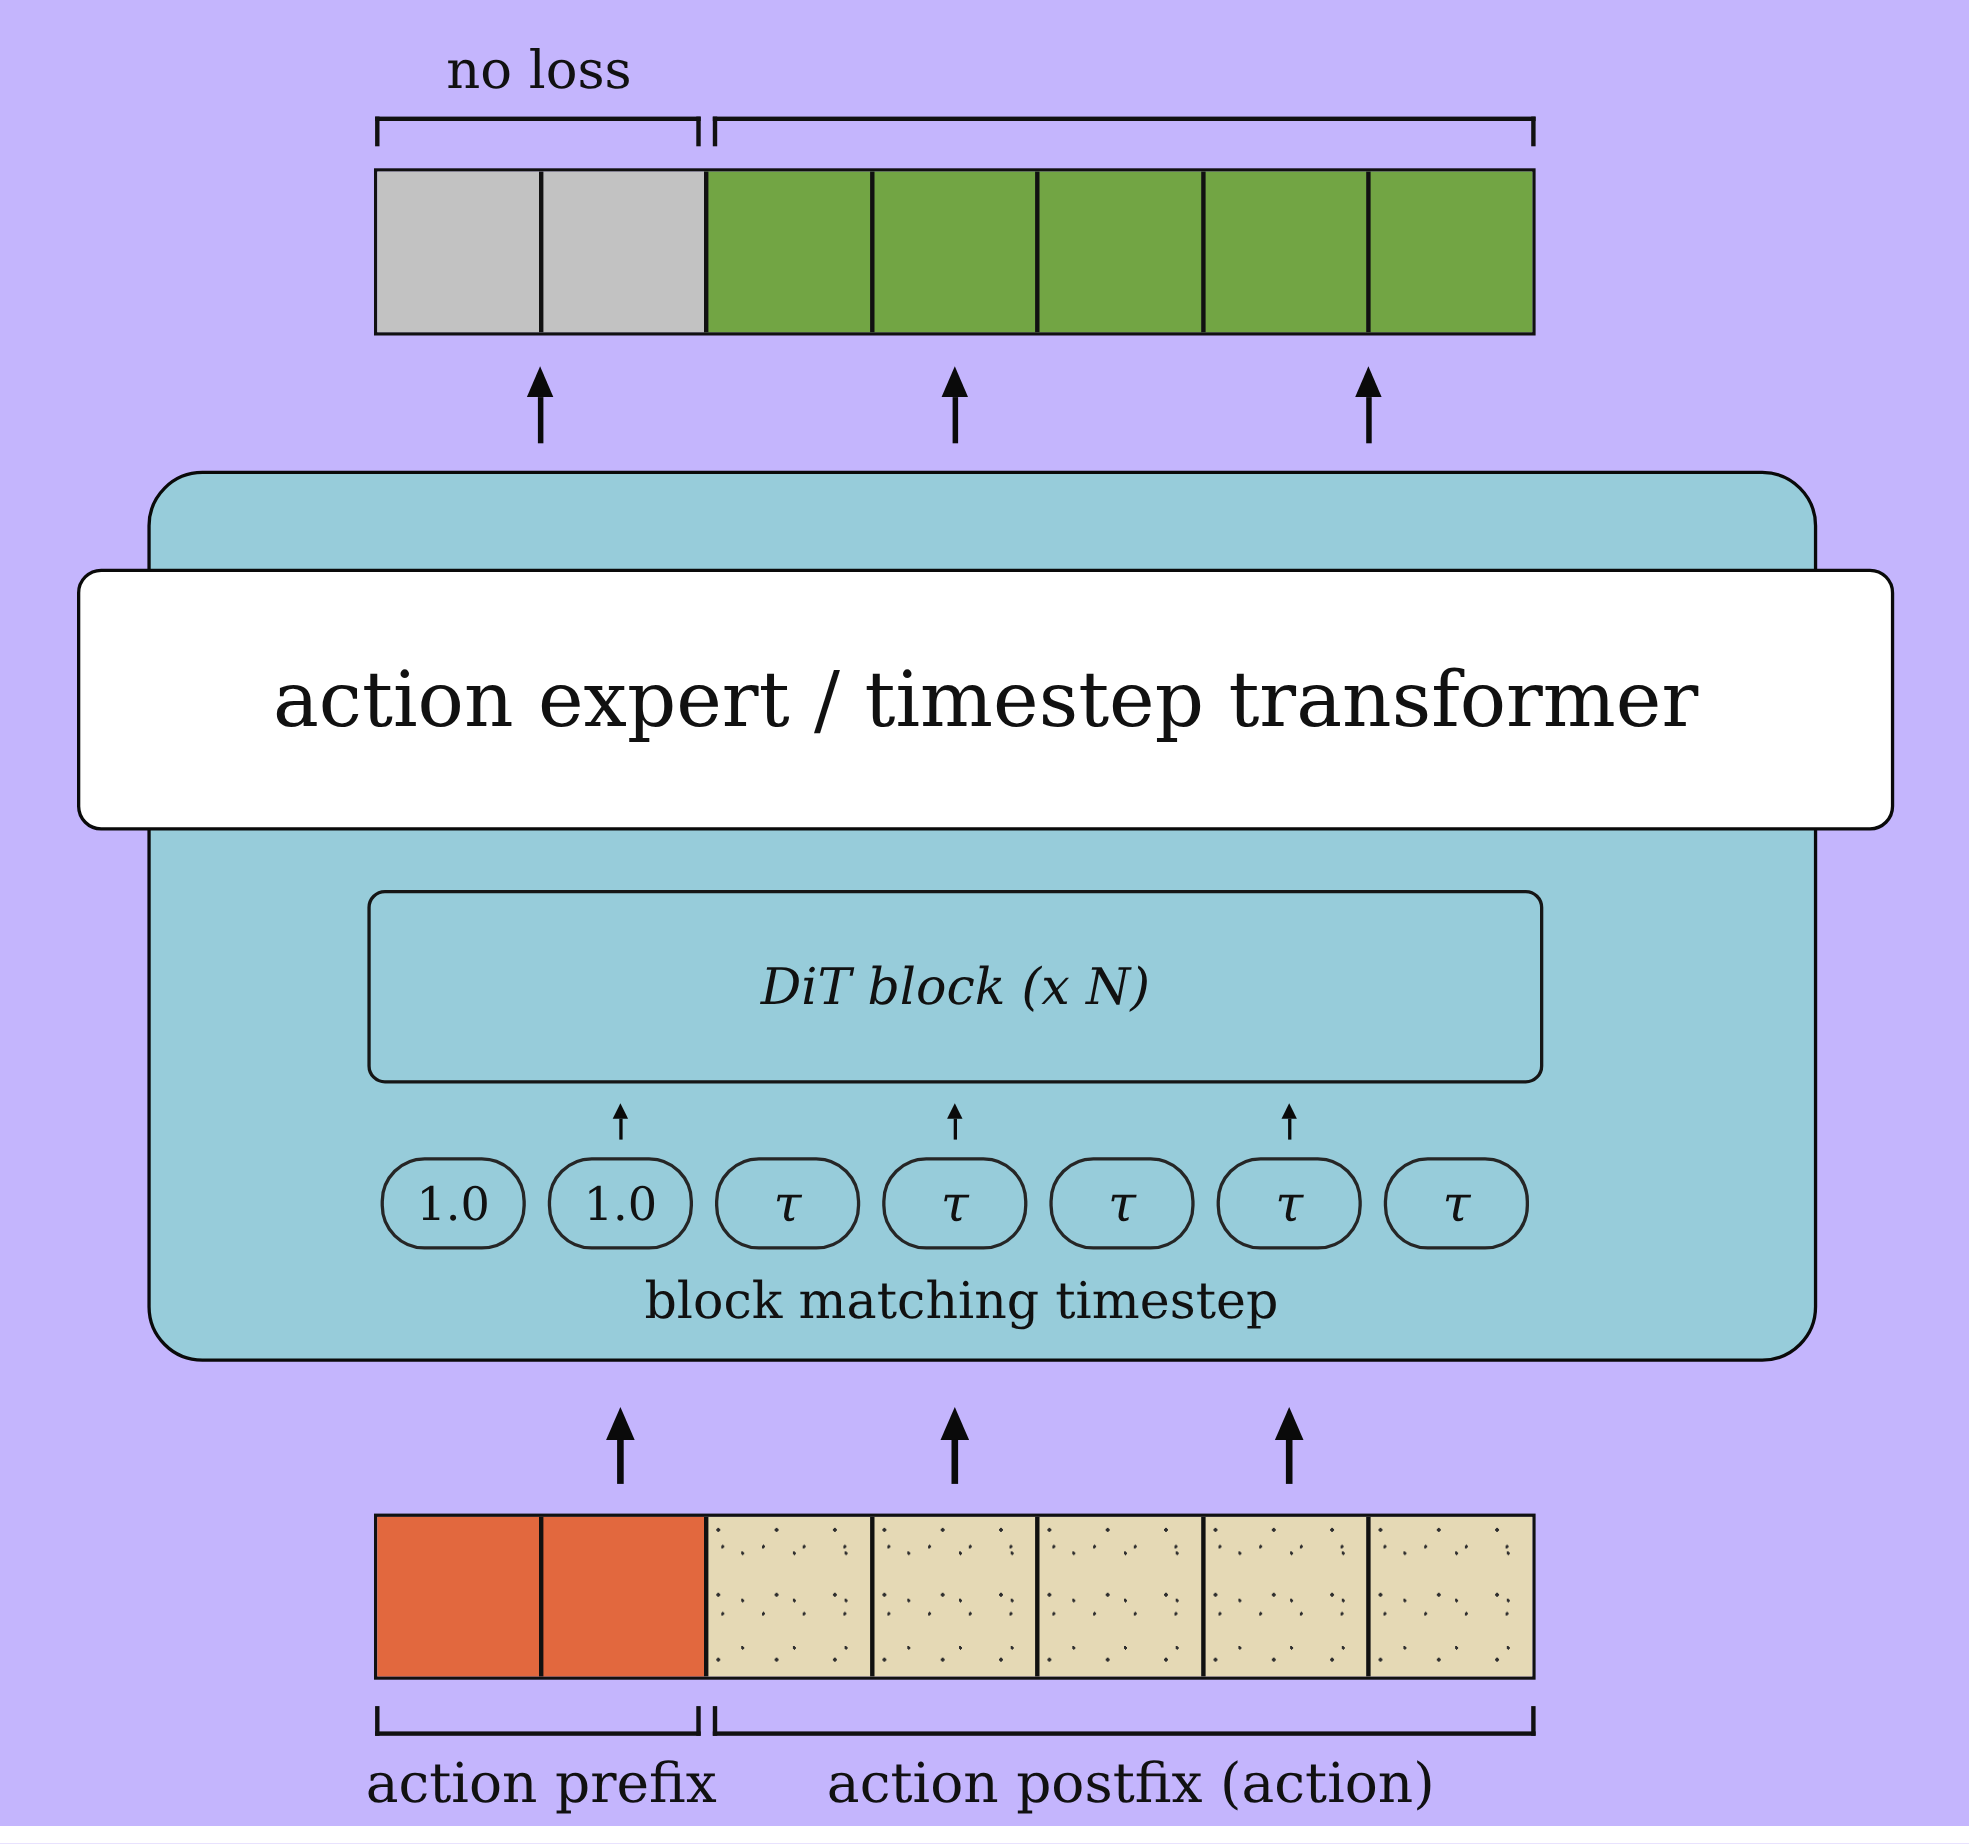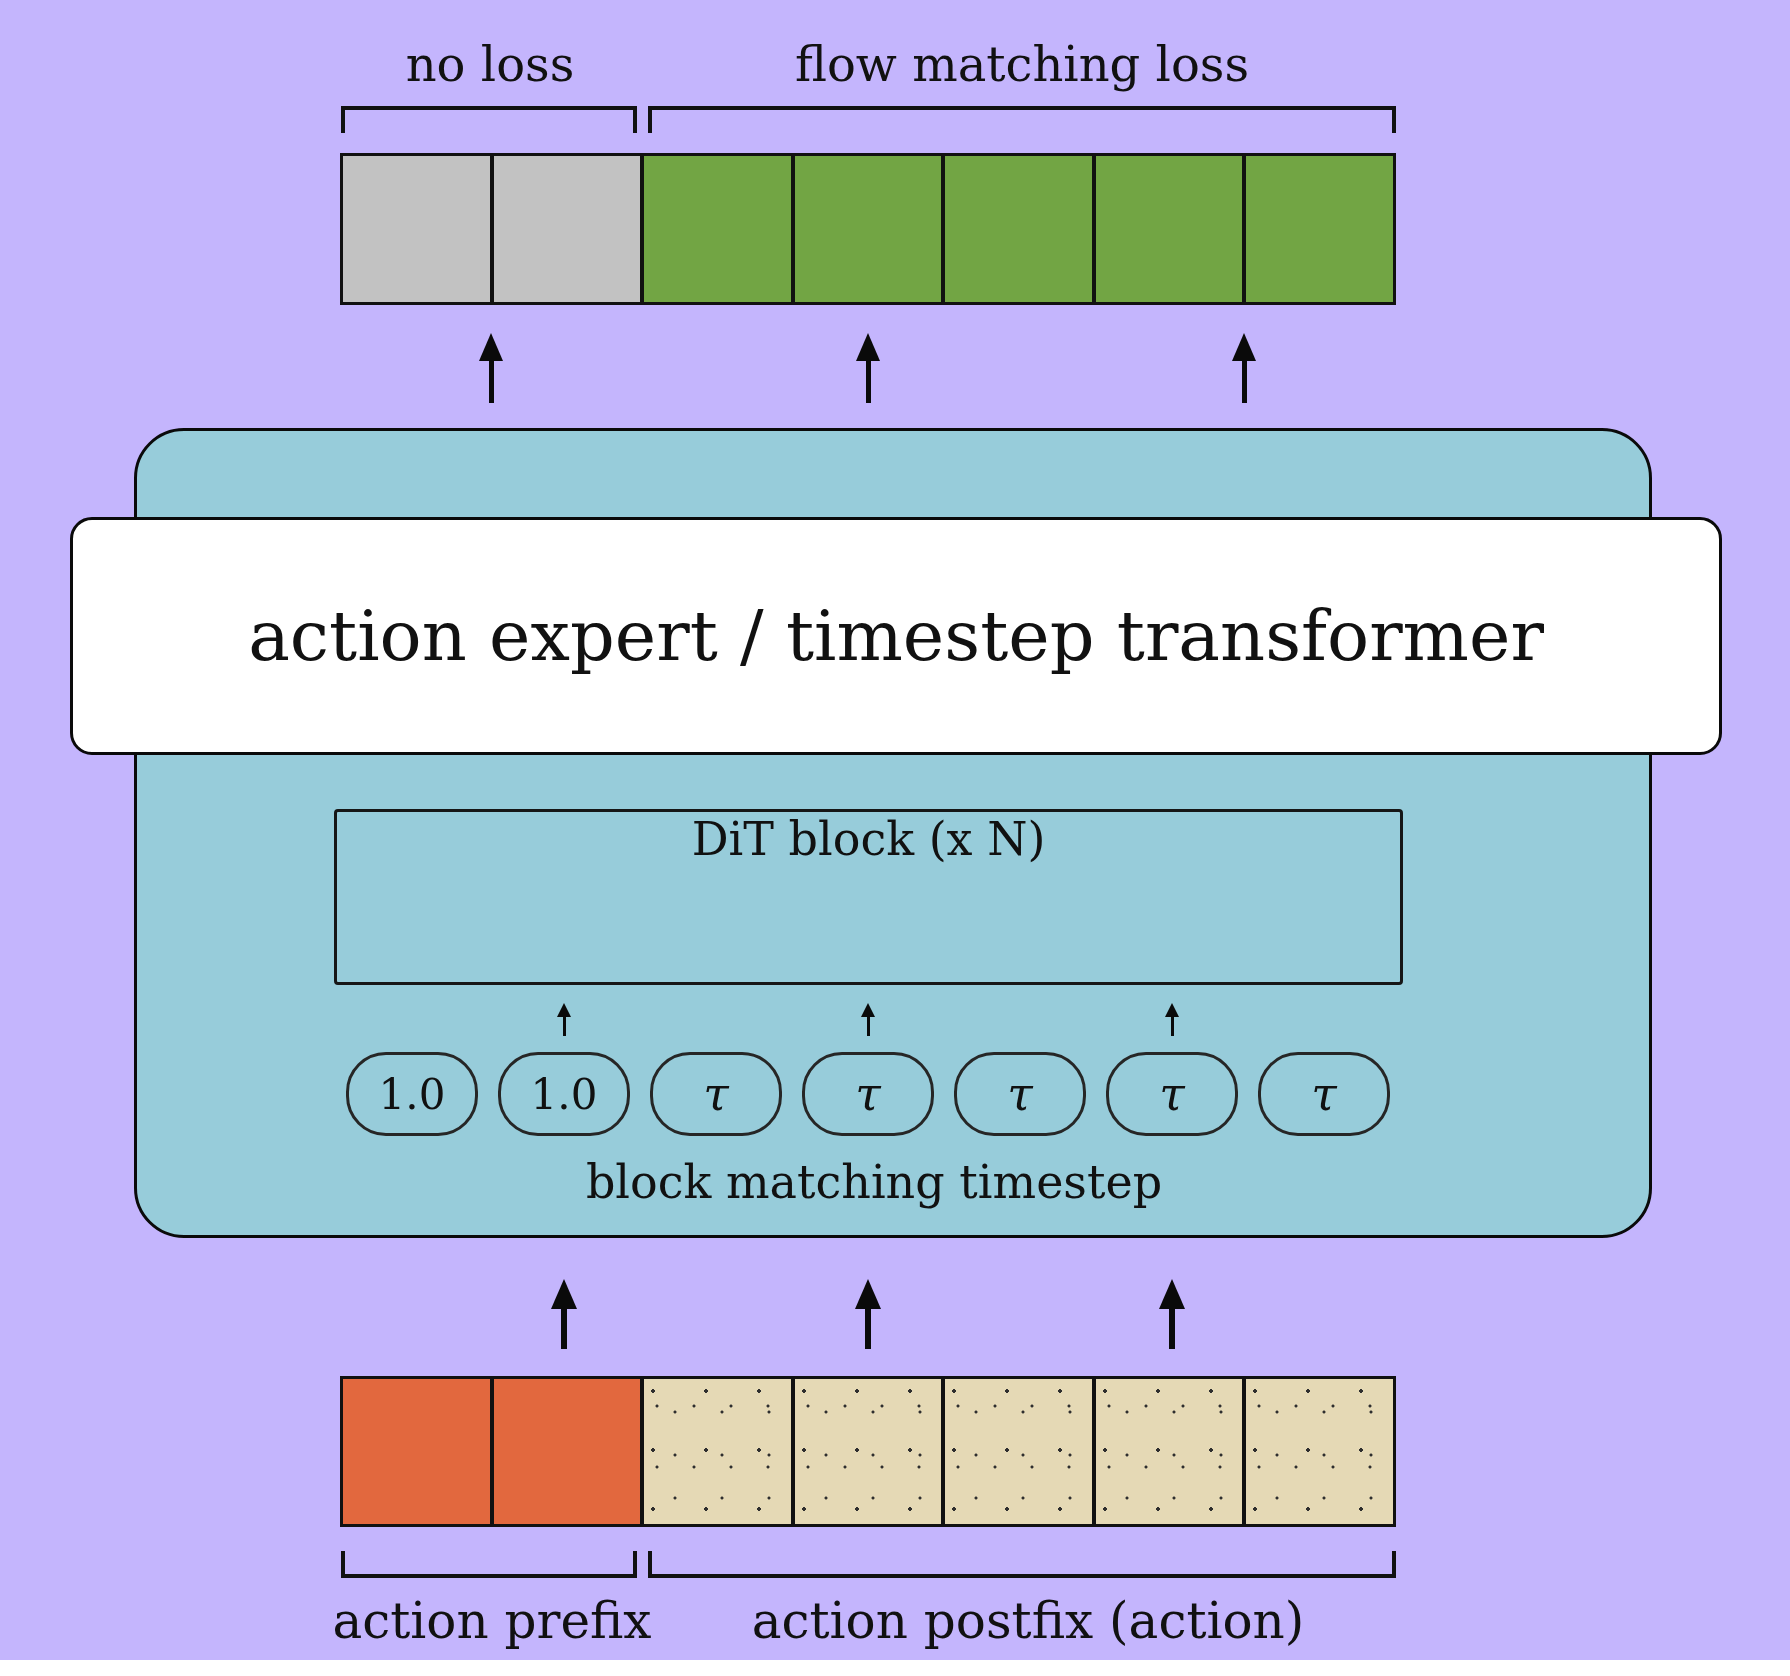--- a/index.html
+++ b/index.html
@@ -100,25 +100,27 @@
     justify-content: center;
     z-index: 5;
   }
   .title { font-size: 70px; white-space: nowrap; }
 
   .dit-block {
     position: absolute;
     left: 334px; top: 809px;
     width: 1069px; height: 176px;
     border: 3px solid #161616;
-    border-radius: 4px;
-    box-sizing: border-box;
-    display: flex;
+    border-radius: 16px;
+    box-sizing: border-box;
+    display: flex;
+    align-items: center;
     justify-content: center;
     z-index: 2;
+    font-style: italic;
   }
   .dit-label { font-size: 46px; white-space: nowrap; }
 
   
   .pill {
     position: absolute;
     top: 1052px;
     width: 132px; height: 84px;
     border: 3.5px solid #262626;
     border-radius: 40px;
@@ -138,21 +140,20 @@
     font-size: 46px;
     z-index: 2;
   }
 </style>
 </head>
 <body>
 
 <div class="canvas">
 
   <div class="lab" style="left:490px; top:40px;">no loss</div>
-  <div class="lab" style="left:1022px; top:40px;">flow matching loss</div>
 
   <div class="bracket-down" style="left:341px; top:106px; width:296px;"></div>
   <div class="bracket-down" style="left:648px; top:106px; width:748px;"></div>
 
   <div class="token-row" style="left:340px; top:153px; width:1056px; height:152px;">
     <div class="cell" style="background-color: rgb(194, 194, 194);"></div>
     <div class="cell" style="background-color: rgb(194, 194, 194);"></div>
     <div class="cell" style="background-color: rgb(114, 165, 68);"></div>
     <div class="cell" style="background-color: rgb(114, 165, 68);"></div>
     <div class="cell" style="background-color: rgb(114, 165, 68);"></div>

